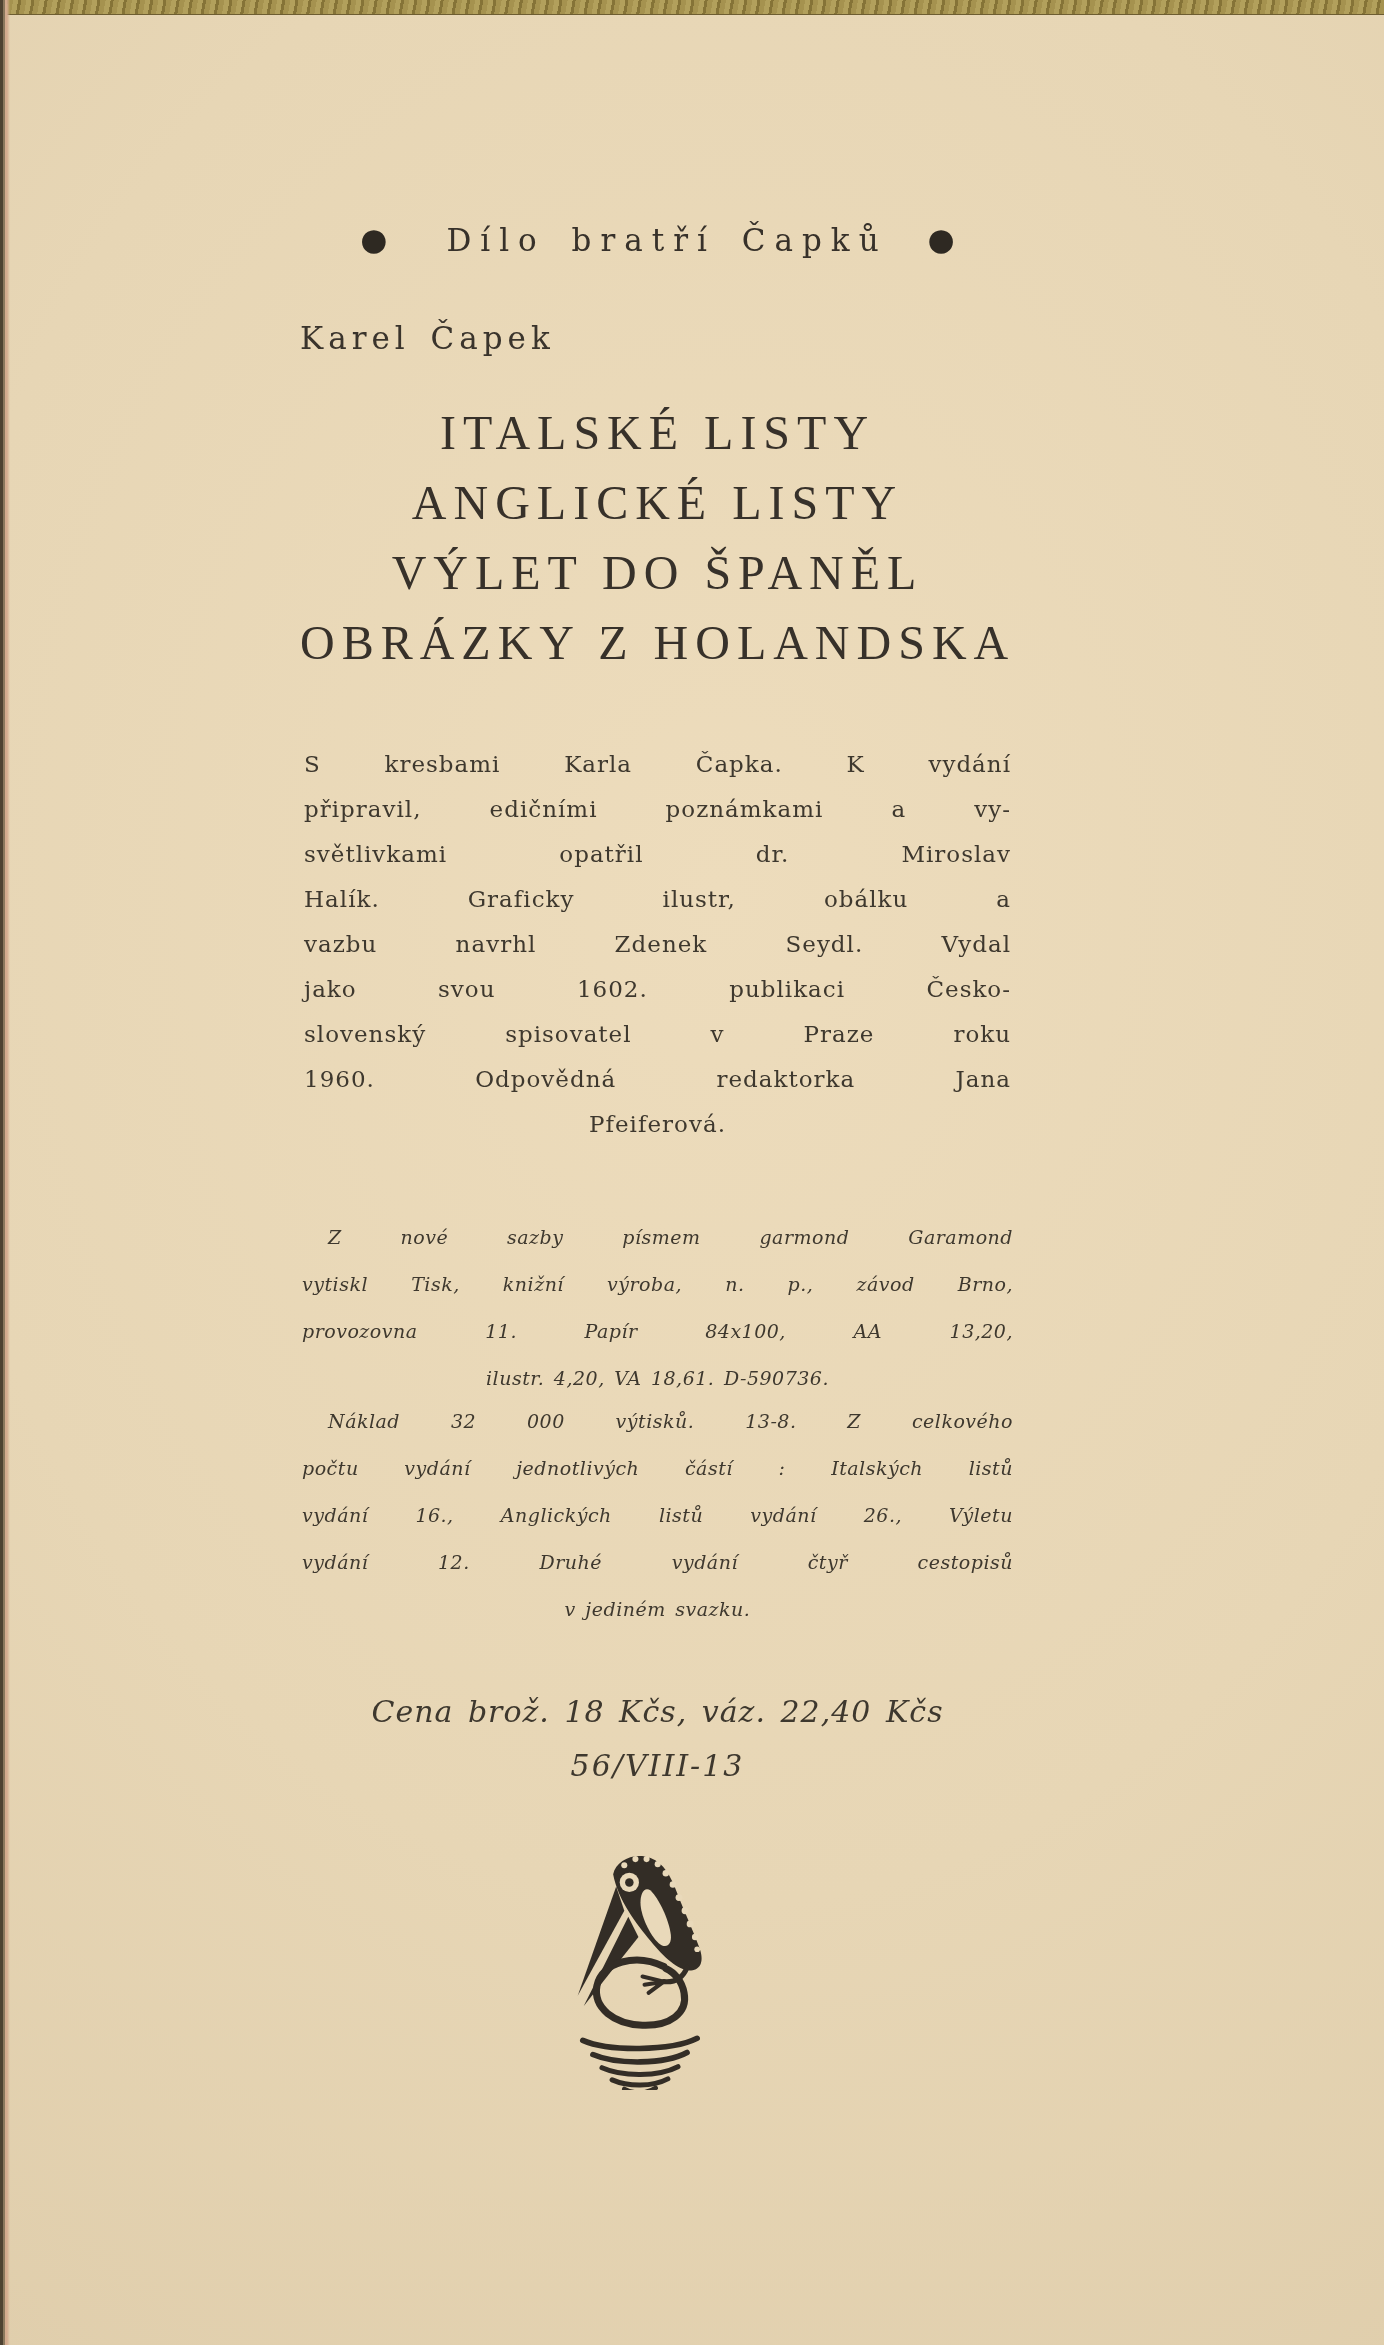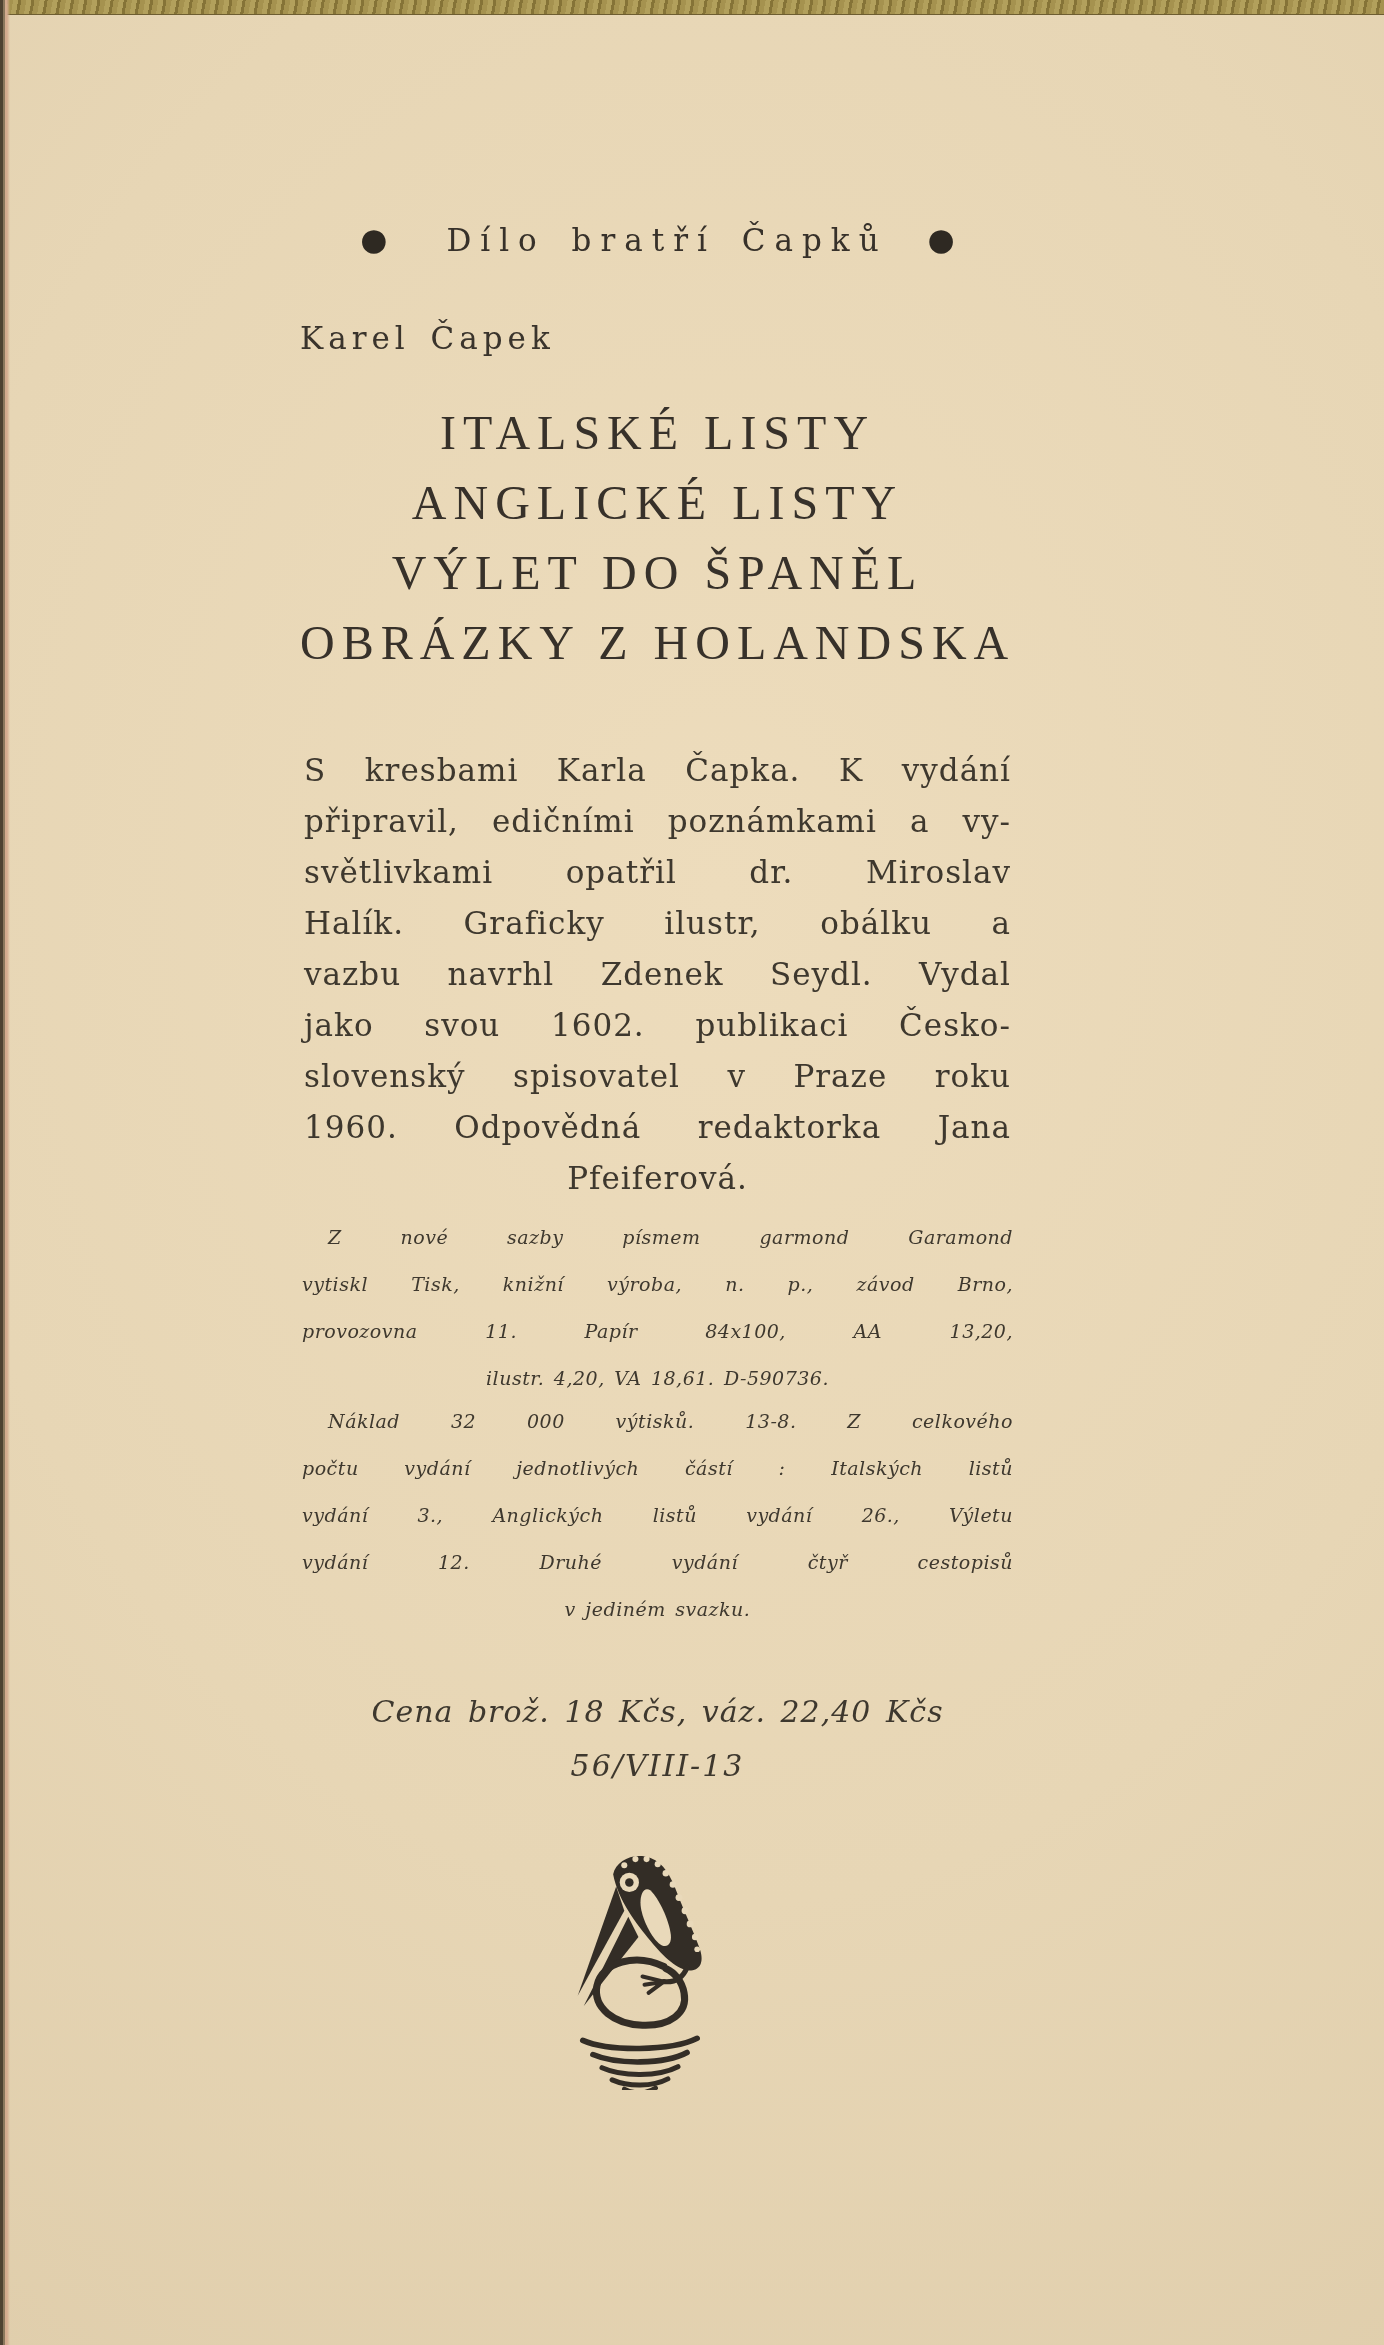--- a/index.html
+++ b/index.html
@@ -41,22 +41,22 @@
     font-size:31px;letter-spacing:5px;word-spacing:6px;color:#3a342c;
   }
 
   .title-block{position:absolute;left:0;right:0;top:398px;text-align:center;}
   .title-line{
     font-size:48px;line-height:70px;letter-spacing:7px;color:#37312a;white-space:nowrap;font-family:Liberation Serif, serif;
   }
 
   .imprint{position:absolute;left:4px;right:4px;top:742px;}
   .imprint .line{
-    font-size:31px;line-height:45px;letter-spacing:1px;word-spacing:3px;
-    text-align:justify;text-align-last:justify;white-space:nowrap;color:#3e382e;margin-top:6px;
+    font-size:23px;line-height:45px;letter-spacing:1px;word-spacing:3px;
+    text-align:justify;text-align-last:justify;white-space:nowrap;color:#3e382e;
   }
   .imprint .line.center{text-align:center;text-align-last:center;}
 
   .colophon{font-style:italic;}
   .colophon .line{
     font-size:19px;line-height:47px;letter-spacing:0.5px;word-spacing:3px;
     text-align:justify;text-align-last:justify;white-space:nowrap;color:#3e382e;
   }
   .colophon .line.center{text-align:center;text-align-last:center;}
   .colophon .line.indent{padding-left:26px;}
@@ -113,21 +113,21 @@
     <div class="colophon print-colophon">
       <div class="line indent">Z nové sazby písmem garmond Garamond</div>
       <div class="line">vytiskl Tisk, knižní výroba, n. p., závod Brno,</div>
       <div class="line">provozovna 11. Papír 84x100, AA 13,20,</div>
       <div class="line center">ilustr. 4,20, VA 18,61. D-590736.</div>
     </div>
 
     <div class="colophon edition-colophon">
       <div class="line indent">Náklad 32 000 výtisků. 13-8. Z celkového</div>
       <div class="line">počtu vydání jednotlivých částí : Italských listů</div>
-      <div class="line">vydání 3., Anglických listů vydání 26., Výletu</div>
+      <div class="line">vydání 16., Anglických listů vydání 26., Výletu</div>
       <div class="line">vydání 12. Druhé vydání čtyř cestopisů</div>
       <div class="line center">v jediném svazku.</div>
     </div>
 
     <div class="price-line">Cena brož. 18 Kčs, váz. 22,40 Kčs</div>
     <div class="catalog-line">56/VIII-13</div>
 
     <svg class="emblem" viewBox="0 0 150 235" xmlns="http://www.w3.org/2000/svg">
 
       <path fill="#332d26" d="M47,22 C50,8 68,0 84,6 C97,11 104,24 110,40 C117,58 126,78 132,94 C137,107 134,116 124,117 C112,118 97,104 84,88 C70,71 52,48 47,22 Z"></path>

